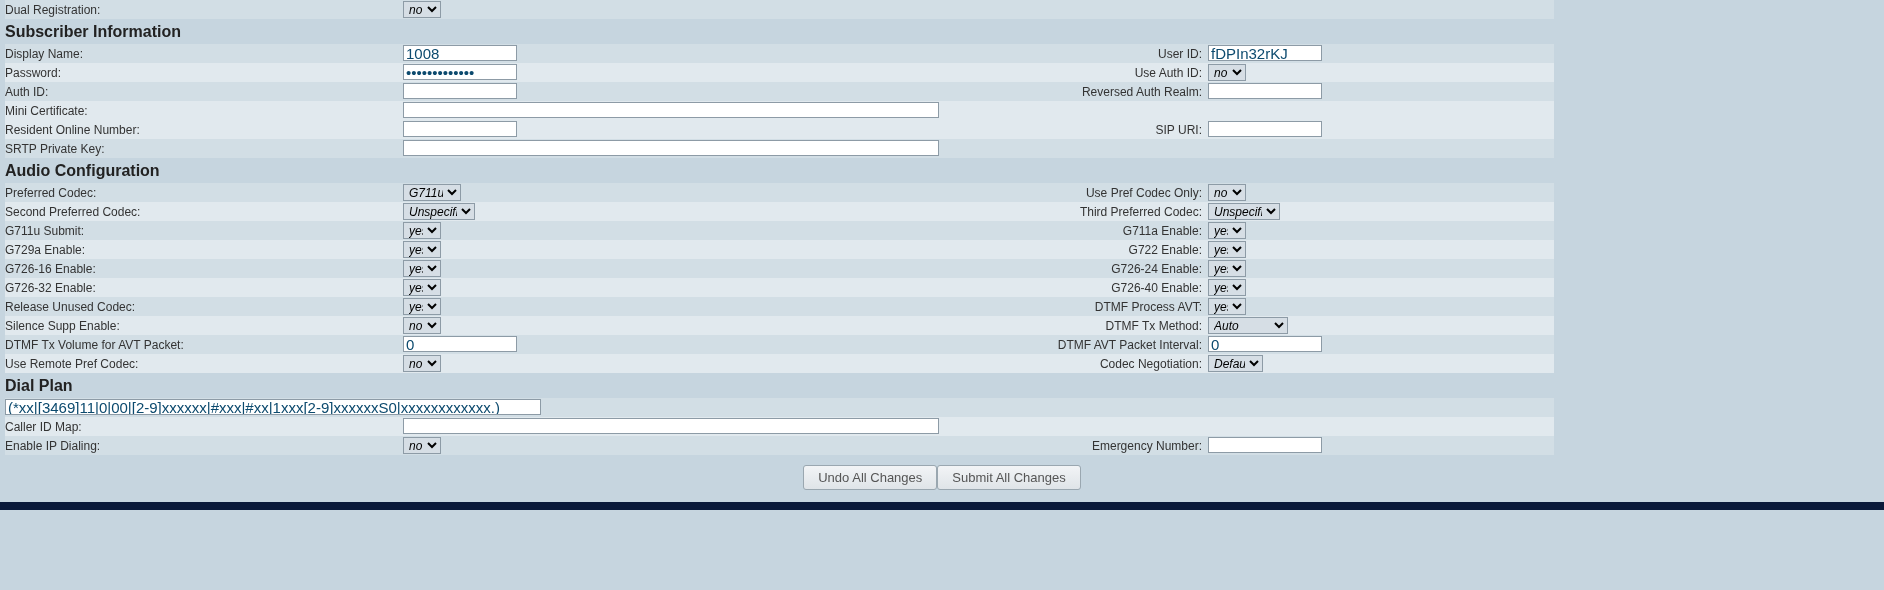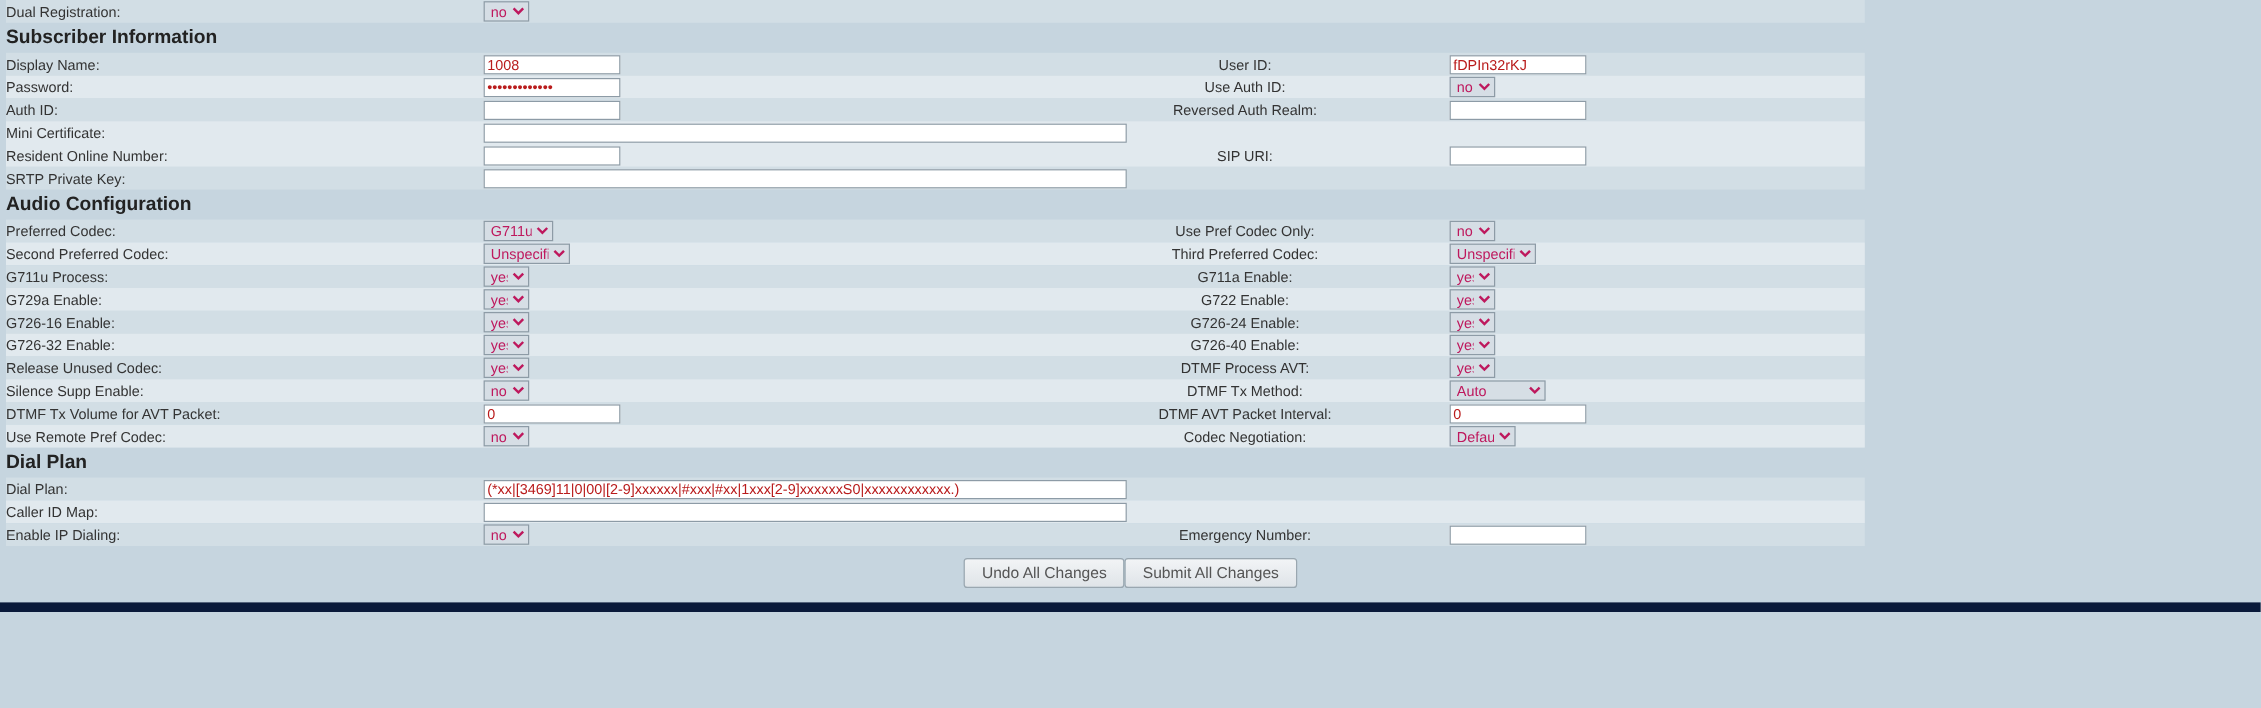--- a/index.html
+++ b/index.html
@@ -31,46 +31,47 @@
   width:398px;
   padding-right:6px;
   color:#333;
 }
 .cell-l-field {
   width:470px;
   text-align:left;
 }
 .cell-r-label {
   width:335px;
-  text-align:center;
+  text-align:right;
   padding-right:6px;
   color:#333;
 }
 .cell-r-field {
   flex:1;
   text-align:left;
 }
 select {
   font-family:inherit;
   font-size:12px;
-  color:#be185d;
+  color:#000000;
   background:#d6dee5;
   border:1px solid #8d9ba6;
   height:17px;
   padding:0 1px;
+  font-style:italic;
 }
 select.w35 { width:38px; }
 select.w58 { width:58px; }
 select.w70 { width:72px; }
 select.w80 { width:80px; }
 select.w52 { width:55px; }
 input[type=text],input[type=password] {
   font-family:inherit;
-  font-size:12px;
-  color:#b91c1c;
+  font-size:15px;
+  color:#0c4a6e;
   background:#fff;
   border:1px solid #8d9ba6;
   height:16px;
   padding:0 2px;
 }
 input.w115 { width:114px; }
 input.w465 { width:536px; }
 .footer {
   display:flex;
   justify-content:center;
@@ -148,21 +149,21 @@
     <div class="cell-r-label">Use Pref Codec Only:</div>
     <div class="cell-r-field"><select class="w35"><option>no</option></select></div>
   </div>
   <div class="row odd">
     <div class="cell-l-label">Second Preferred Codec:</div>
     <div class="cell-l-field"><select class="w70"><option>Unspecified</option></select></div>
     <div class="cell-r-label">Third Preferred Codec:</div>
     <div class="cell-r-field"><select class="w70"><option>Unspecified</option></select></div>
   </div>
   <div class="row even">
-    <div class="cell-l-label">G711u Process:</div>
+    <div class="cell-l-label">G711u Submit:</div>
     <div class="cell-l-field"><select class="w35"><option>yes</option></select></div>
     <div class="cell-r-label">G711a Enable:</div>
     <div class="cell-r-field"><select class="w35"><option>yes</option></select></div>
   </div>
   <div class="row odd">
     <div class="cell-l-label">G729a Enable:</div>
     <div class="cell-l-field"><select class="w35"><option>yes</option></select></div>
     <div class="cell-r-label">G722 Enable:</div>
     <div class="cell-r-field"><select class="w35"><option>yes</option></select></div>
   </div>
@@ -199,21 +200,20 @@
   <div class="row odd">
     <div class="cell-l-label">Use Remote Pref Codec:</div>
     <div class="cell-l-field"><select class="w35"><option>no</option></select></div>
     <div class="cell-r-label">Codec Negotiation:</div>
     <div class="cell-r-field"><select class="w52"><option>Default</option></select></div>
   </div>
 
   <div class="section-title">Dial Plan</div>
 
   <div class="row even">
-    <div class="cell-l-label">Dial Plan:</div>
     <div class="cell-l-field"><input type="text" class="w465" value="(*xx|[3469]11|0|00|[2-9]xxxxxx|#xxx|#xx|1xxx[2-9]xxxxxxS0|xxxxxxxxxxxx.)" style=""></div>
     <div class="cell-r-label"></div>
       <div class="cell-r-field"></div>
   </div>
   <div class="row odd">
     <div class="cell-l-label">Caller ID Map:</div>
     <div class="cell-l-field"><input type="text" class="w465" value="" style=""></div>
     <div class="cell-r-label"></div>
       <div class="cell-r-field"></div>
   </div>

